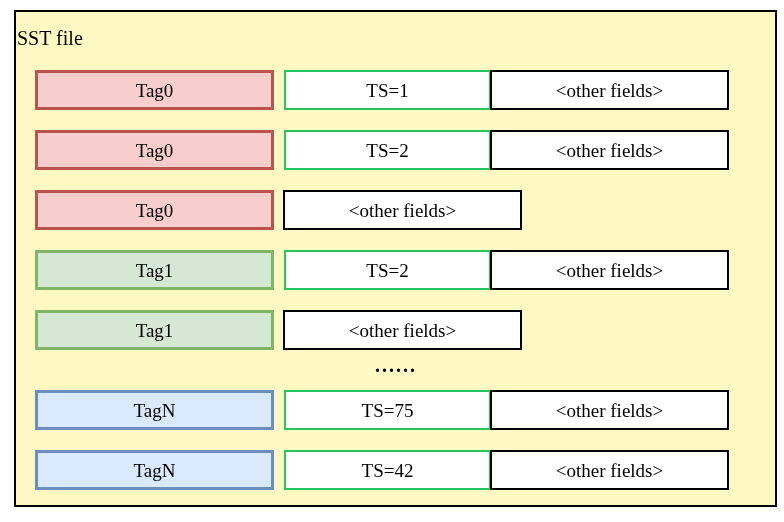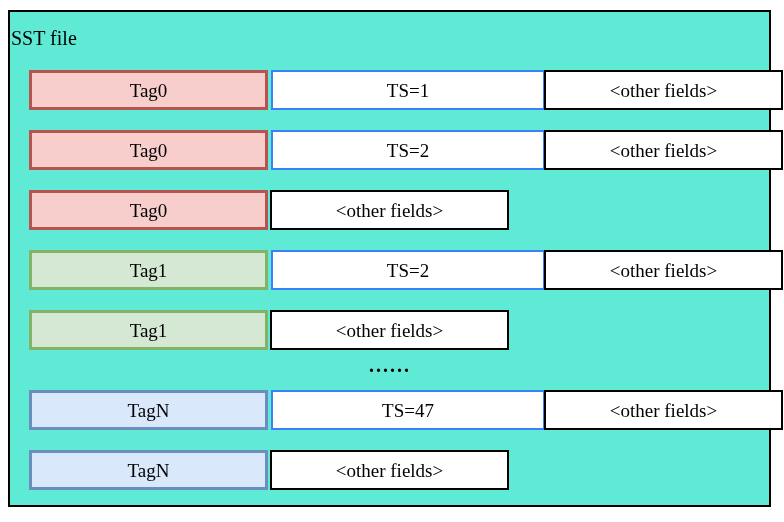--- a/index.html
+++ b/index.html
@@ -10,27 +10,27 @@
   body {
     width: 784px;
     height: 522px;
     position: relative;
     font-family: "Liberation Serif", "DejaVu Serif", serif;
     color: #000000;
     overflow: hidden;
   }
   .outer-box {
     position: absolute;
-    left: 8px;
+    left: 14px;
     top: 10px;
     width: 763px;
     height: 497px;
     border: 2px solid #000000;
     box-sizing: border-box;
-    background: #5eead4;
+    background: #fef9c3;
   }
   .box-title {
     position: absolute;
     left: 1px;
     top: 14px;
     font-size: 20px;
     line-height: 24px;
     white-space: nowrap;
   }
   .row {
@@ -46,25 +46,25 @@
     display: flex;
     align-items: center;
     justify-content: center;
     font-size: 19px;
     line-height: 19px;
     white-space: nowrap;
   }
   .tag-cell {
     width: 239px;
     border: 3px solid;
-    margin-right: 3px;
+    margin-right: 10px;
   }
   .ts-cell {
-    width: 274px;
-    border: 2px solid #3b82f6;
+    width: 207px;
+    border: 2px solid #22c55e;
     background: #ffffff;
   }
   .other-cell {
     width: 239px;
     border: 2px solid #000000;
     background: #ffffff;
     margin-left: -1px;
   }
   .ellipsis {
     position: absolute;
@@ -103,21 +103,22 @@
         <div class="cell ts-cell">TS=2</div>
         <div class="cell other-cell">&lt;other fields&gt;</div>
       </div>
       <div class="row" style="top: 298px;">
         <div class="cell tag-cell" style="background: rgb(213, 232, 212); border-color: rgb(130, 179, 102);">Tag1</div>
         <div class="cell other-cell">&lt;other fields&gt;</div>
       </div>
       <div class="ellipsis" style="top: 338px;">......</div>
       <div class="row" style="top: 378px;">
         <div class="cell tag-cell" style="background: rgb(218, 232, 252); border-color: rgb(108, 142, 191);">TagN</div>
-        <div class="cell ts-cell">TS=47</div>
+        <div class="cell ts-cell">TS=75</div>
         <div class="cell other-cell">&lt;other fields&gt;</div>
       </div>
       <div class="row" style="top: 438px;">
         <div class="cell tag-cell" style="background: rgb(218, 232, 252); border-color: rgb(108, 142, 191);">TagN</div>
+        <div class="cell ts-cell">TS=42</div>
         <div class="cell other-cell">&lt;other fields&gt;</div>
       </div>
     </div>
 </div>
 
 </body></html>

